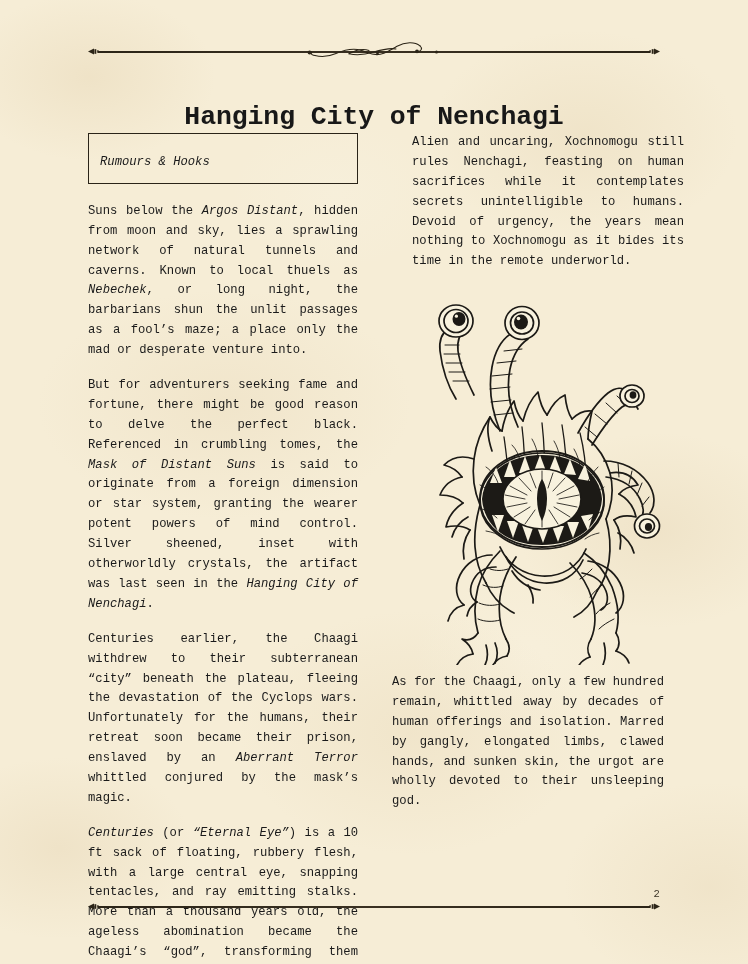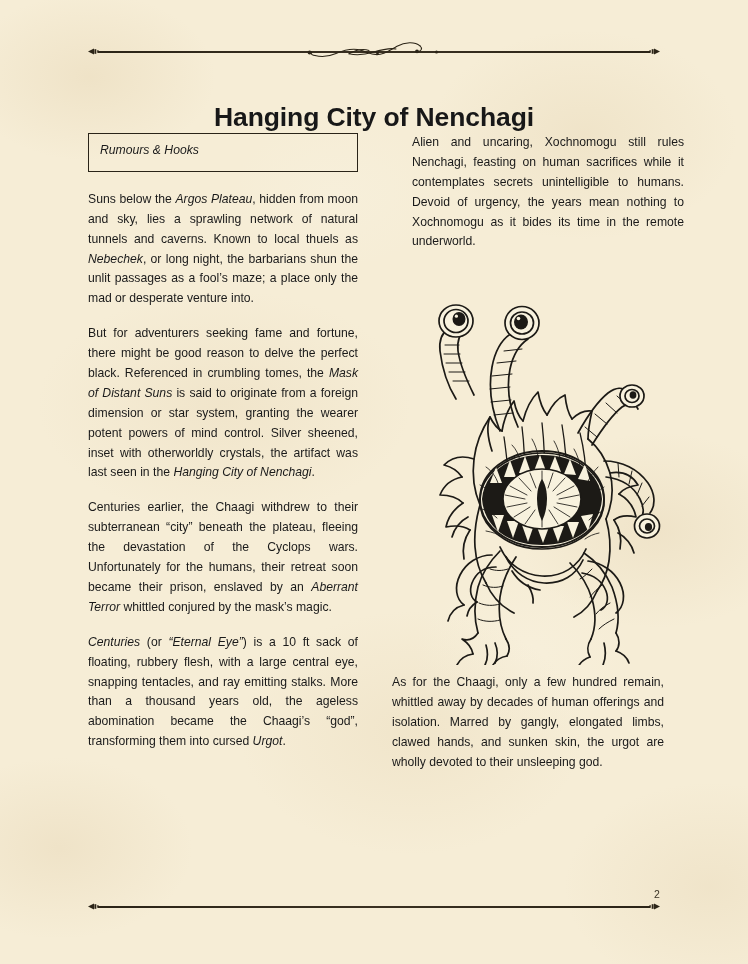--- a/index.html
+++ b/index.html
@@ -29,20 +29,21 @@
       radial-gradient(ellipse 190px 130px at 8% 88%, rgba(211,186,142,0.20), rgba(211,186,142,0) 70%),
       radial-gradient(ellipse 210px 150px at 95% 92%, rgba(205,178,130,0.15), rgba(205,178,130,0) 70%),
       radial-gradient(ellipse 150px 110px at 45% 20%, rgba(248,243,226,0.35), rgba(248,243,226,0) 70%),
       radial-gradient(ellipse 160px 120px at 70% 68%, rgba(250,245,230,0.30), rgba(250,245,230,0) 70%);
     z-index: 0;
   }
   .page {
     position: absolute;
     inset: 0;
     z-index: 1;
+    font-family: Liberation Mono, monospace;
   }
 
   
   .rule-wrap {
     position: absolute;
     left: 88px;
     width: 572px;
     height: 34px;
   }
   .rule-top { top: 35px; }
@@ -104,21 +105,21 @@
   .col-right {
     position: absolute;
     left: 412px;
     top: 133px;
     width: 272px;
   }
 
   
   .rumour-box {
     border: 1.2px solid #2a2418;
-    padding: 7px 11px 10px 11px;
+    padding: 19px 11px 10px 11px;
     box-sizing: border-box;
     width: 270px;
     margin-bottom: 18px;
   }
   .rumour-title {
     font-style: italic;
     font-size: 12.2px;
     line-height: 1.55;
     margin-bottom: 1px;
   }
@@ -198,21 +199,21 @@
 
   <h1 class="title">Hanging City of Nenchagi</h1>
 
   <div class="col-left">
 
     <div class="rumour-box">
       <div class="rumour-title">Rumours &amp; Hooks</div>
     </div>
 
 
-    <p class="body"><span>Suns below the </span><span class="it">Argos Plateau</span><span>, hidden from moon and sky, lies a sprawling network of natural tunnels and caverns. Known to local thuels as </span><span class="it">Nebechek</span><span>, or long night, the barbarians shun the unlit passages as a fool’s maze; a place only the mad or desperate venture into.</span></p>
+    <p class="body"><span>Suns below the </span><span class="it">Argos Distant</span><span>, hidden from moon and sky, lies a sprawling network of natural tunnels and caverns. Known to local thuels as </span><span class="it">Nebechek</span><span>, or long night, the barbarians shun the unlit passages as a fool’s maze; a place only the mad or desperate venture into.</span></p>
     <p class="body"><span>But for adventurers seeking fame and fortune, there might be good reason to delve the perfect black. Referenced in crumbling tomes, the </span><span class="it">Mask of Distant Suns</span><span> is said to originate from a foreign dimension or star system, granting the wearer potent powers of mind control. Silver sheened, inset with otherworldly crystals, the artifact was last seen in the </span><span class="it">Hanging City of Nenchagi</span><span>.</span></p>
     <p class="body"><span>Centuries earlier, the Chaagi withdrew to their subterranean “city” beneath the plateau, fleeing the devastation of the Cyclops wars. Unfortunately for the humans, their retreat soon became their prison, enslaved by an </span><span class="it">Aberrant Terror</span><span> whittled conjured by the mask’s magic.</span></p>
     <p class="body"><span class="it">Centuries</span><span> (or </span><span class="it">“Eternal Eye”</span><span>) is a 10 ft sack of floating, rubbery flesh, with a large central eye, snapping tentacles, and ray emitting stalks. More than a thousand years old, the ageless abomination became the Chaagi’s “god”, transforming them into cursed </span><span class="it">Urgot</span><span>.</span></p>
   </div>
 
   <div class="col-right">
     <p class="body"><span>Alien and uncaring, Xochnomogu still rules Nenchagi, feasting on human sacrifices while it contemplates secrets unintelligible to humans. Devoid of urgency, the years mean nothing to Xochnomogu as it bides its time in the remote underworld.</span></p>
   </div>
 
   <div class="illustration">

